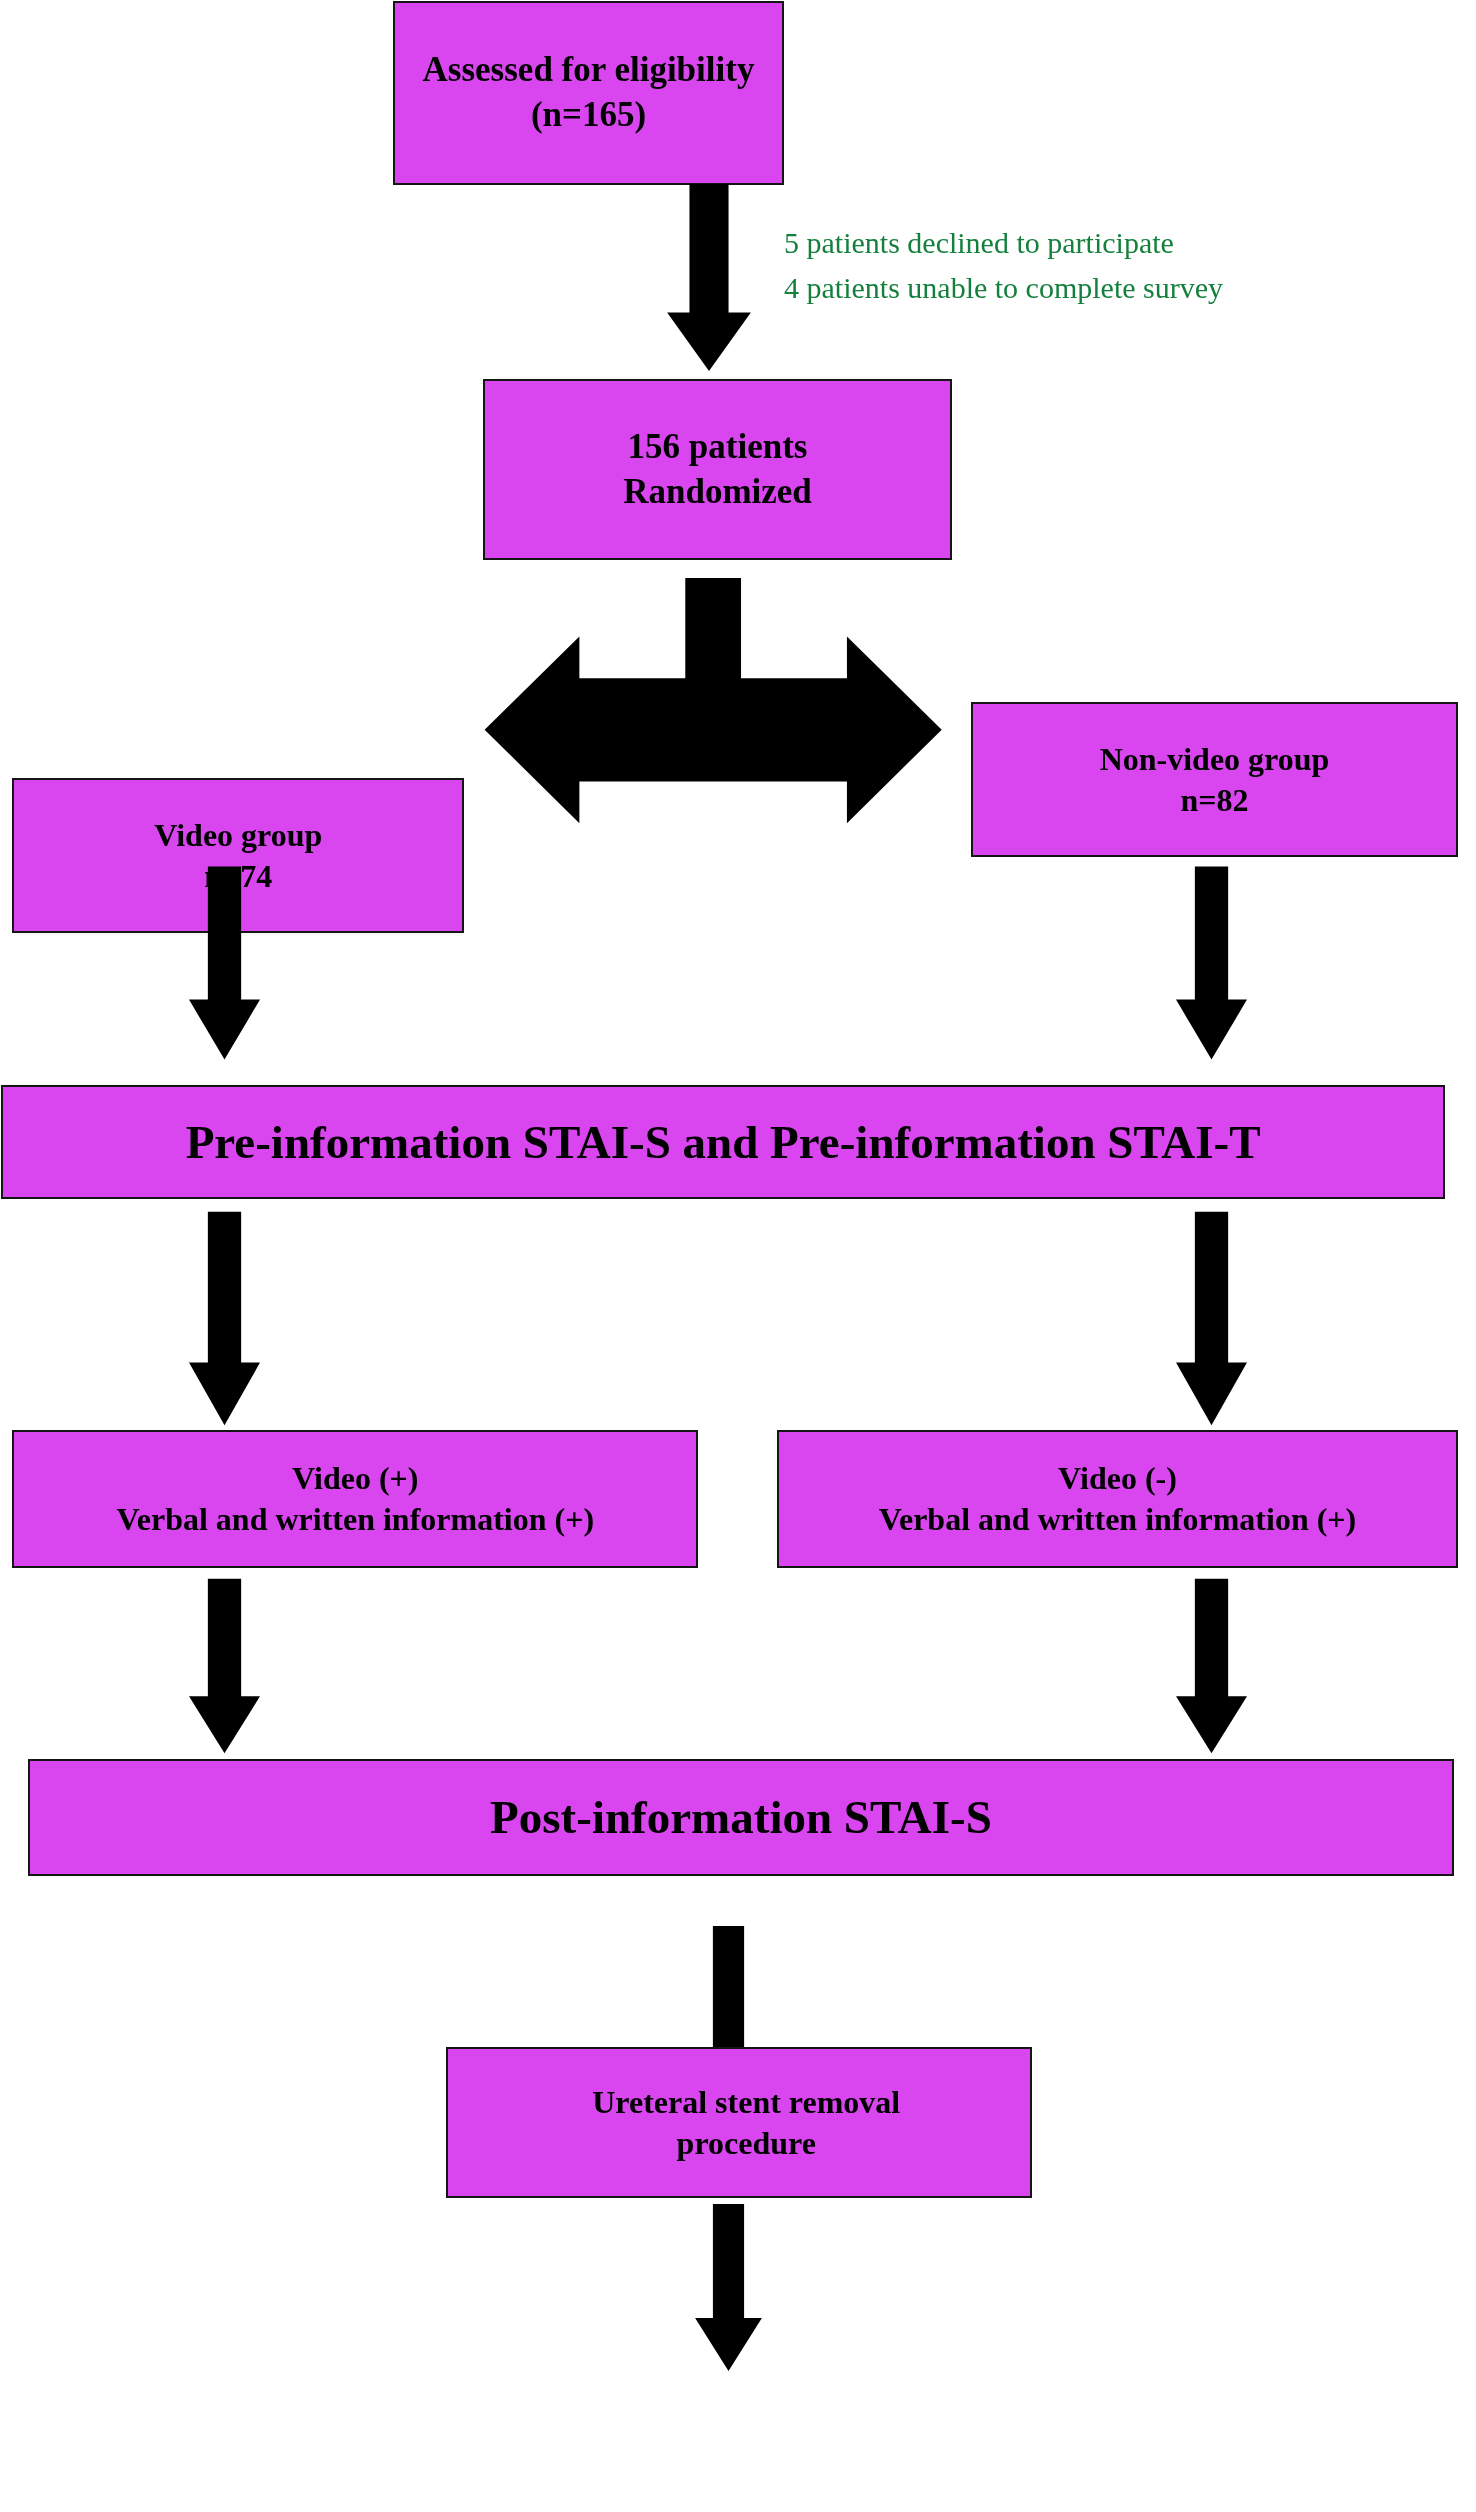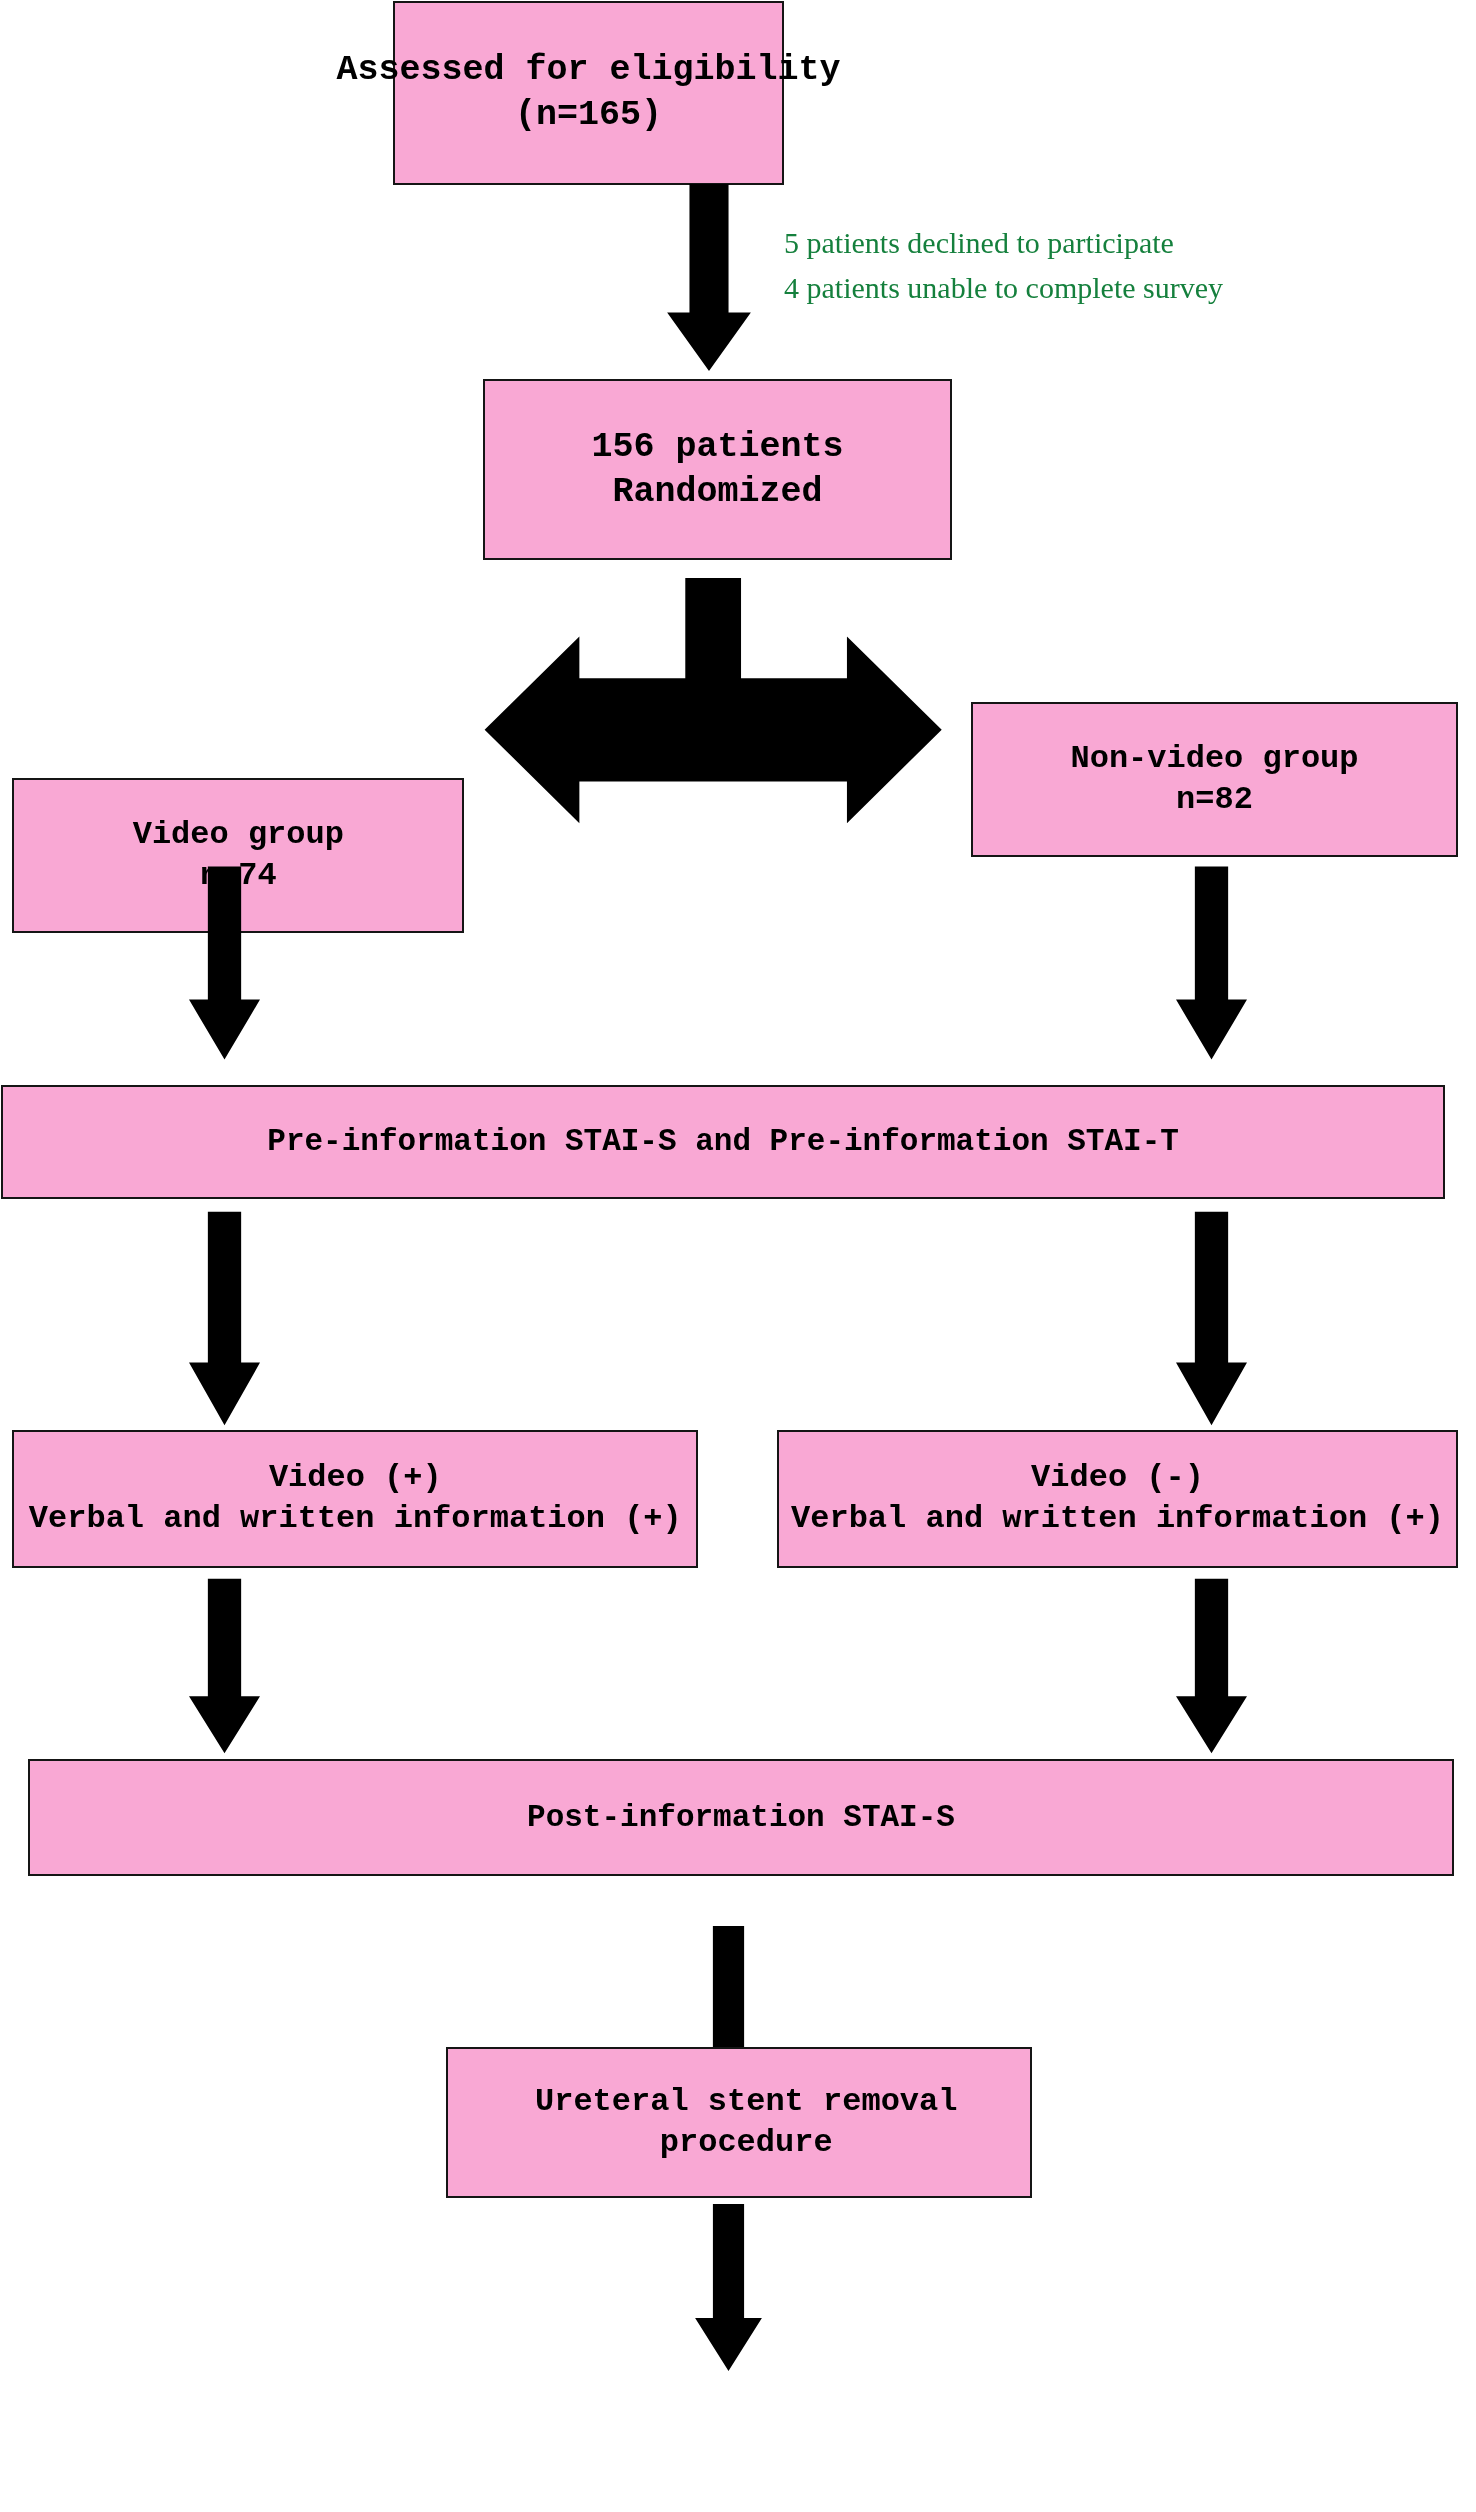--- a/index.html
+++ b/index.html
@@ -15,31 +15,30 @@
     position: relative;
     width: 1477px;
     height: 2512px;
     background: #ffffff;
     overflow: hidden;
   }
   .box {
     position: absolute;
     box-sizing: border-box;
     border: 2.8px solid #151515;
-    background: #f9a8d4;
+    background: #d946ef;
     display: flex;
     flex-direction: column;
     align-items: center;
     justify-content: center;
     text-align: center;
     color: #000000;
     font-weight: bold;
     line-height: 1.28;
     padding: 2.2px 5.6px;
-    font-family: Liberation Mono, monospace;
   }
   .box .ln {
     display: block;
     white-space: nowrap;
   }
   .note {
     position: absolute;
     color: #15803d;
     font-weight: normal;
     white-space: nowrap;
@@ -50,21 +49,21 @@
     position: absolute;
     overflow: visible;
   }
   .arrow svg { display: block; }
   .arrow path, .arrow polygon { fill: #000000; }
 
   
   .fs-top   { font-size: 35px; }
   .fs-mid   { font-size: 35px; }
   .fs-group { font-size: 32px; }
-  .fs-wide  { font-size: 31px; align-items: center; }
+  .fs-wide  { font-size: 47px; align-items: center; }
   .fs-note  { font-size: 30px; }
 </style>
 </head>
 <body>
 
 <div id="stage">
 
   <div class="box fs-top" style="left:393px; top:1.1px; width:391px; height:184px;">
     <span class="ln">Assessed for eligibility</span>
     <span class="ln">(n=165)</span>

